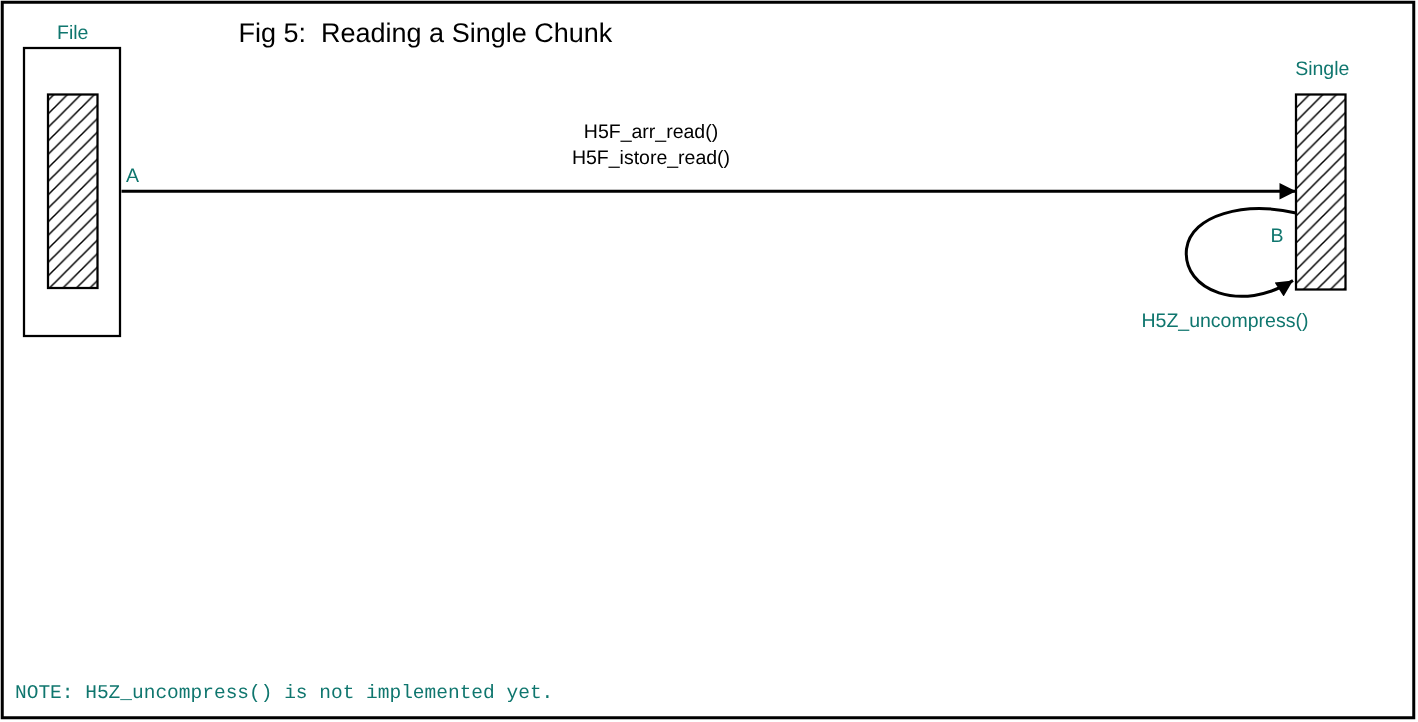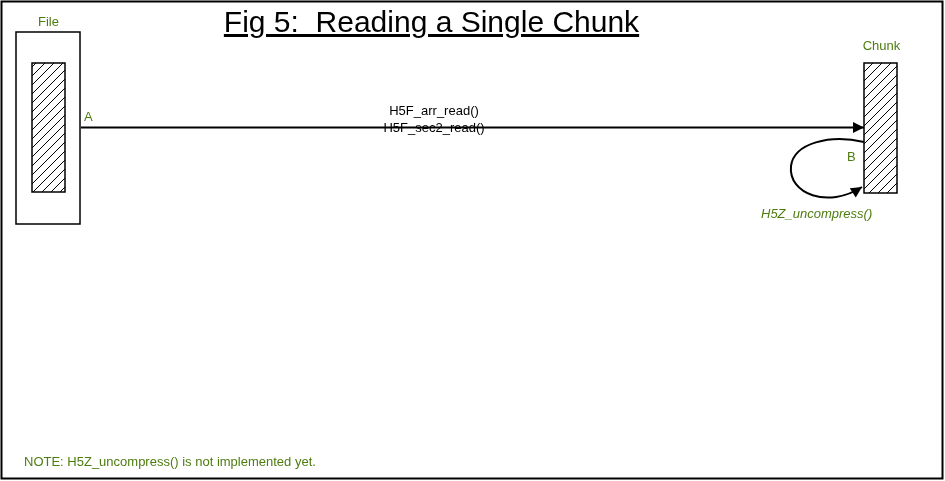--- a/index.html
+++ b/index.html
@@ -20,50 +20,48 @@
     position: absolute;
     left: 0;
     top: 0;
     width: 945px;
     height: 481px;
   }
   .lbl {
     position: absolute;
     font-size: 13px;
     line-height: 14px;
-    color: #4d7c0f;
+    color: #0f766e;
     white-space: pre;
   }
   .centered {
     text-align: center;
   }
   #title {
     position: absolute;
     left: 159px;
     top: 8px;
     width: 545px;
-    font-size: 30px;
+    font-size: 18px;
     line-height: 28px;
-    text-align: center;
+    text-align: left;
     white-space: pre;
-    text-decoration: underline;
   }
   #file-label   { left: 16px;  top: 15px;  width: 65px; }
   #buffer-label { left: 849px; top: 39px;  width: 65px; }
   #label-a      { left: 84px;  top: 110px; }
   #label-b      { left: 847px; top: 150px; }
-  #uncompress-caption { left: 761px; top: 207px; font-style: italic; }
-  #note         { left: 24px;   top: 455px; }
+  #uncompress-caption { left: 761px; top: 207px; }
+  #note         { left: 10px;   top: 455px; font-family: Liberation Mono, monospace; }
   #call-stack {
     position: absolute;
     left: 334px;
     top: 80px;
     width: 200px;
     text-align: center;
-    margin-top: 23px;
   }
   .call-line {
     font-size: 13px;
     line-height: 16.5px;
     white-space: pre;
   }
 </style>
 </head>
 <body>
 
@@ -88,27 +86,27 @@
     <rect x="864" y="63" width="33" height="130" fill="url(#hatch)" stroke="#000000" stroke-width="1.5"></rect>
 
     <line x1="81" y1="127.5" x2="864" y2="127.5" stroke="#000000" stroke-width="2" marker-end="url(#arrowhead)"></line>
 
     <path d="M 864 142 C 830 134, 794 143, 791 166 C 788 194, 828 209, 862 187" fill="none" stroke="#000000" stroke-width="2" marker-end="url(#arrowhead)"></path>
   </svg>
 
   <div id="title">Fig 5:  Reading a Single Chunk</div>
 
   <div id="file-label" class="lbl centered">File</div>
-  <div id="buffer-label" class="lbl centered">Chunk</div>
+  <div id="buffer-label" class="lbl centered">Single</div>
 
   <div id="label-a" class="lbl">A</div>
   <div id="label-b" class="lbl">B</div>
 
   <div id="call-stack">
     <div class="call-line">H5F_arr_read()</div>
-    <div class="call-line">H5F_sec2_read()</div>
+    <div class="call-line">H5F_istore_read()</div>
   </div>
 
   <div id="uncompress-caption" class="lbl">H5Z_uncompress()</div>
 
   <div id="note" class="lbl">NOTE: H5Z_uncompress() is not implemented yet.</div>
 
 </div>
 
 </body></html>

